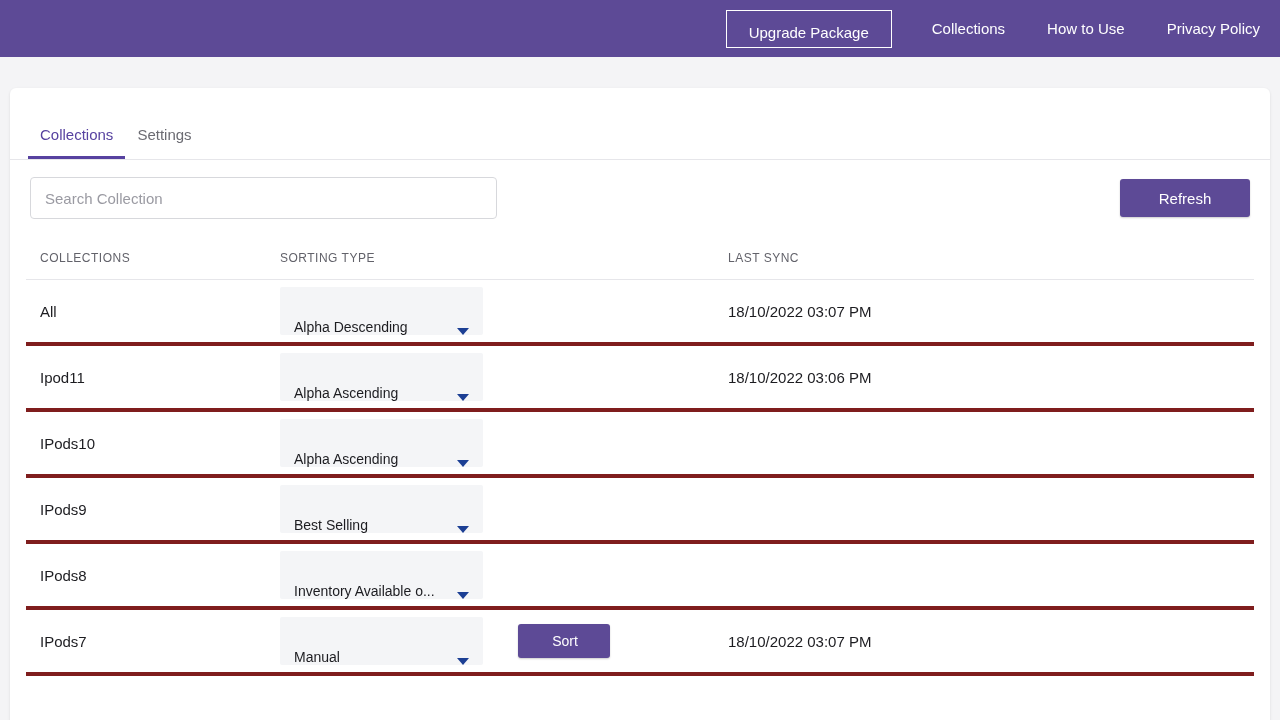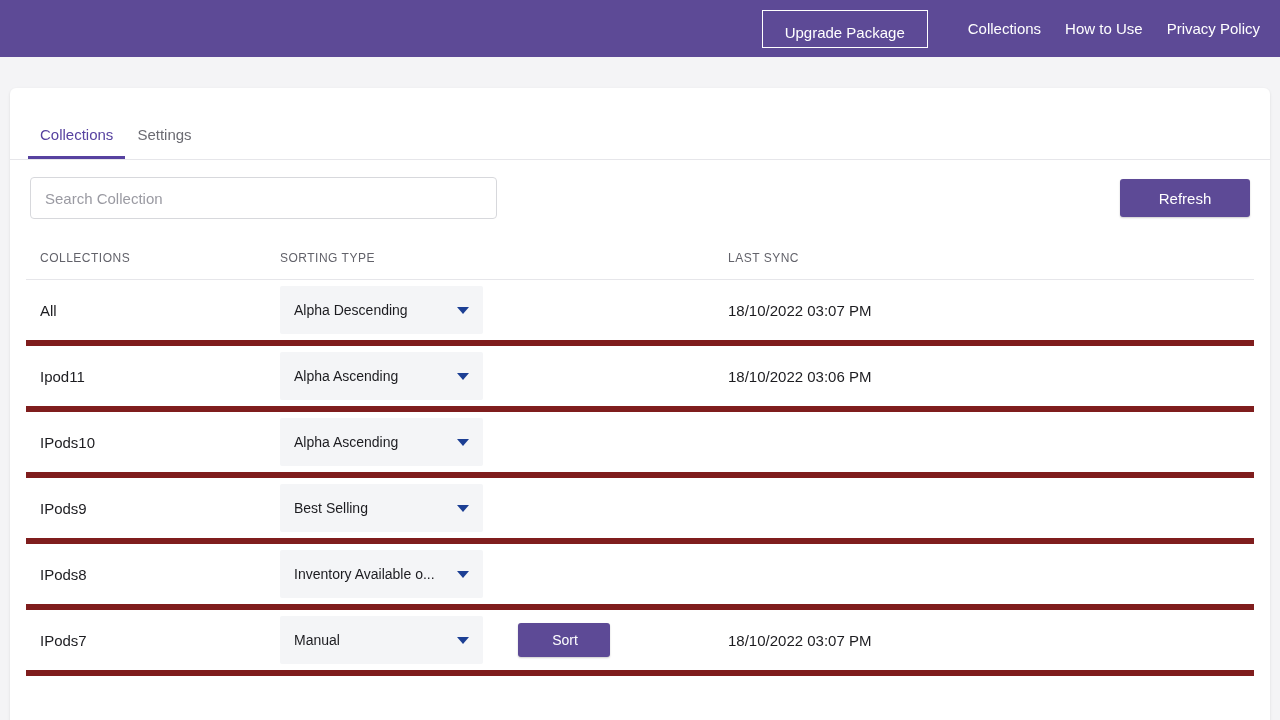--- a/index.html
+++ b/index.html
@@ -35,21 +35,21 @@
     font-family: "Liberation Sans", sans-serif;
     line-height: 36px;
     cursor: pointer;
     white-space: nowrap;
     margin-right: 40px;
   }
   .nav-link {
     color: #ffffff;
     font-size: 15px;
     text-decoration: none;
-    margin-left: 24px;
+    margin-left: 42px;
     white-space: nowrap;
     cursor: pointer;
   }
   .nav-link:first-of-type { margin-left: 0; }
 
   
   .card {
     position: absolute;
     top: 88px;
     left: 10px;
@@ -142,36 +142,36 @@
   }
   .col-coll  { width: 240px; flex: none; }
   .col-sort  { width: 238px; flex: none; }
   .col-act   { width: 210px; flex: none; }
   .col-sync  { flex: 1; }
 
   .trow {
     display: flex;
     align-items: center;
     height: 66px;
-    border-bottom: 6px solid #7f1d1d;
+    border-bottom: 4px solid #7f1d1d;
     padding: 0 14px;
   }
   .cell-name {
     font-size: 15px;
     color: #1c1c20;
   }
   .select-box {
     position: relative;
     width: 203px;
     height: 48px;
     background: #f4f5f7;
     border: none;
     border-radius: 2px;
     display: flex;
-    align-items: center;
+    align-items: flex-end;
     padding: 0 14px;
     cursor: pointer;
   }
   .select-label {
     font-size: 14px;
     color: #1c1c20;
     flex: 1;
     white-space: nowrap;
     overflow: hidden;
     text-overflow: ellipsis;

